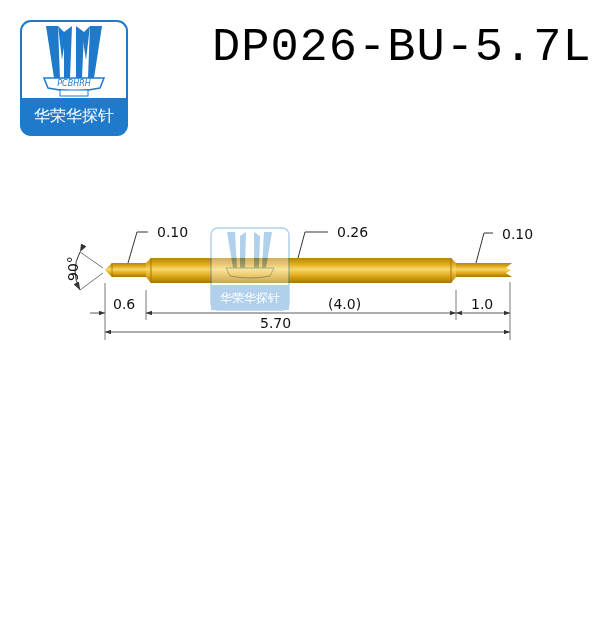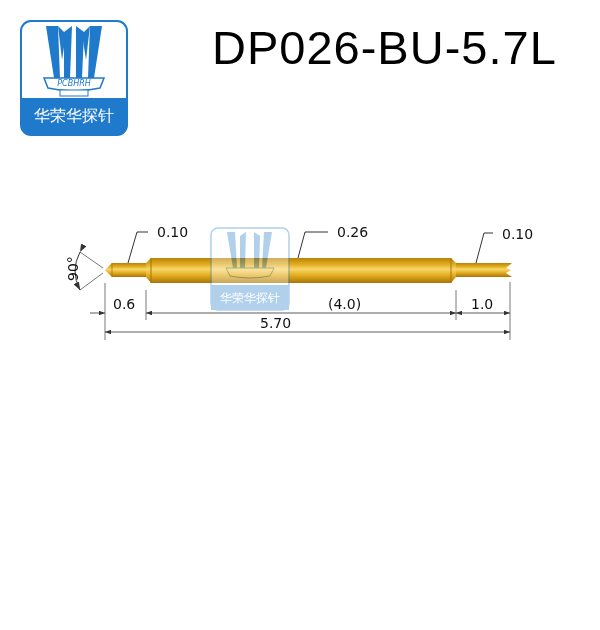--- a/index.html
+++ b/index.html
@@ -1,18 +1,18 @@
 <!DOCTYPE html>
 <html><head>
 <meta charset="utf-8">
 <style>
   html,body{margin:0;padding:0;background:#ffffff;}
   body{width:600px;height:630px;position:relative;overflow:hidden;font-family:"DejaVu Sans","Liberation Sans",sans-serif;}
   .logo{position:absolute;left:12px;top:20px;width:108px;height:116px;padding-left:8px;}
-  .title{position:absolute;left:212px;top:18px;width:375px;height:60px;font-family:Liberation Sans, sans-serif;font-size:47px;line-height:60px;color:#000;letter-spacing:1px;white-space:nowrap;}
+  .title{position:absolute;left:212px;top:18px;width:375px;height:60px;font-family:Liberation Mono, monospace;font-size:47px;line-height:60px;color:#000;letter-spacing:1px;white-space:nowrap;}
   .drawing{position:absolute;left:0;top:200px;width:600px;height:160px;}
   .dimtxt{font-family:"DejaVu Sans","Liberation Sans",sans-serif;font-size:14px;fill:#111;}
 </style>
 </head>
 <body>
 
 <div class="logo">
   <svg width="108" height="116" viewBox="0 0 108 116">
     <rect x="1" y="1" width="106" height="114" rx="10" ry="10" fill="#ffffff" stroke="#1f7acb" stroke-width="2"></rect>
     <path d="M1 78 H107 V105 a10 10 0 0 1 -10 10 H11 a10 10 0 0 1 -10 -10 Z" fill="#1f7acb"></path>

